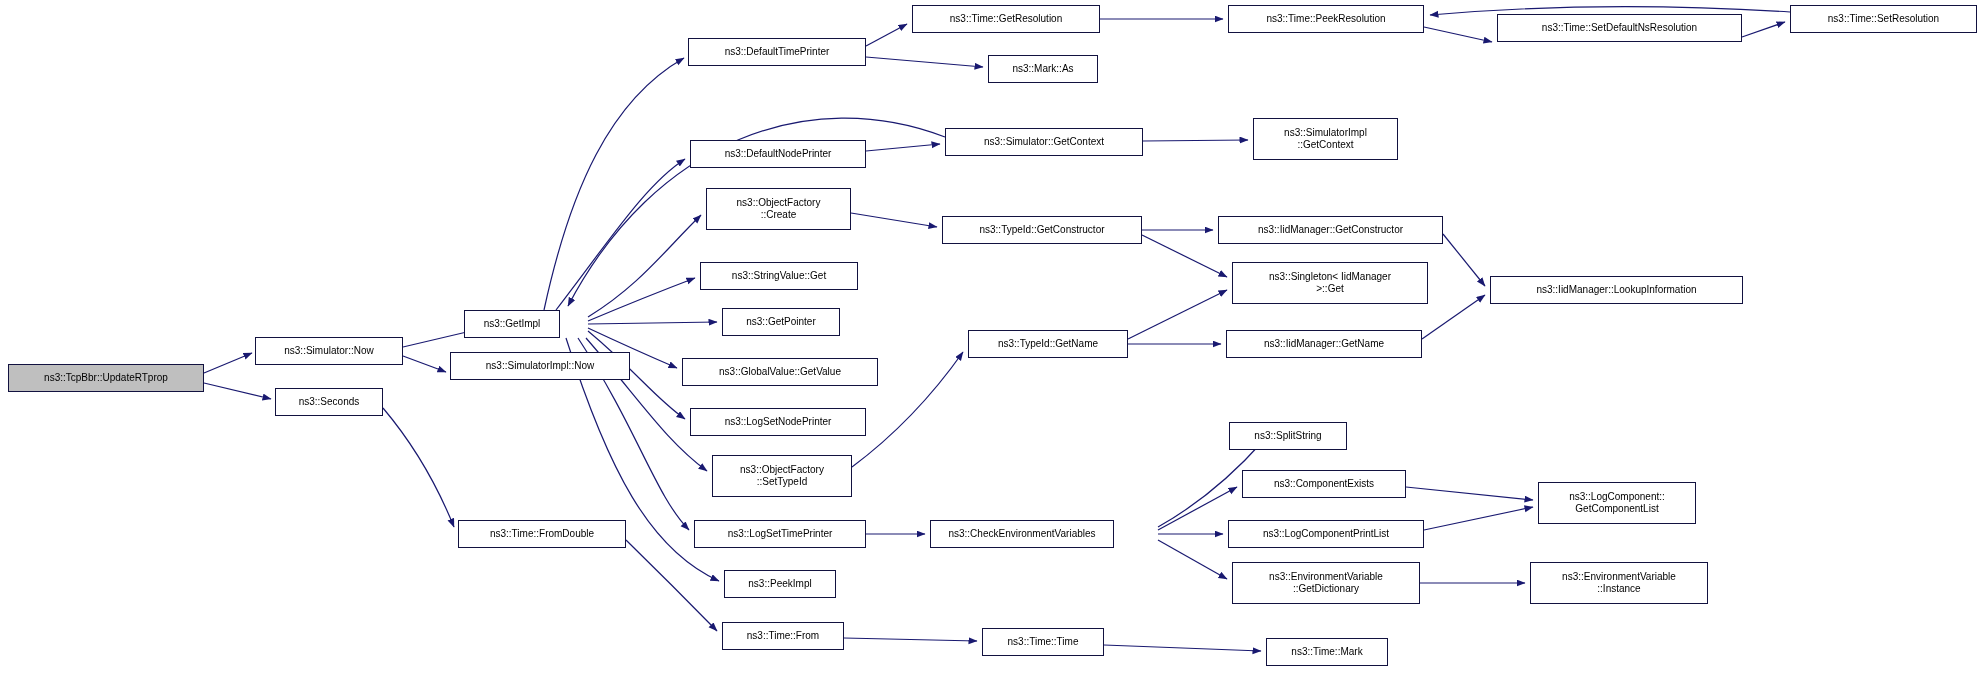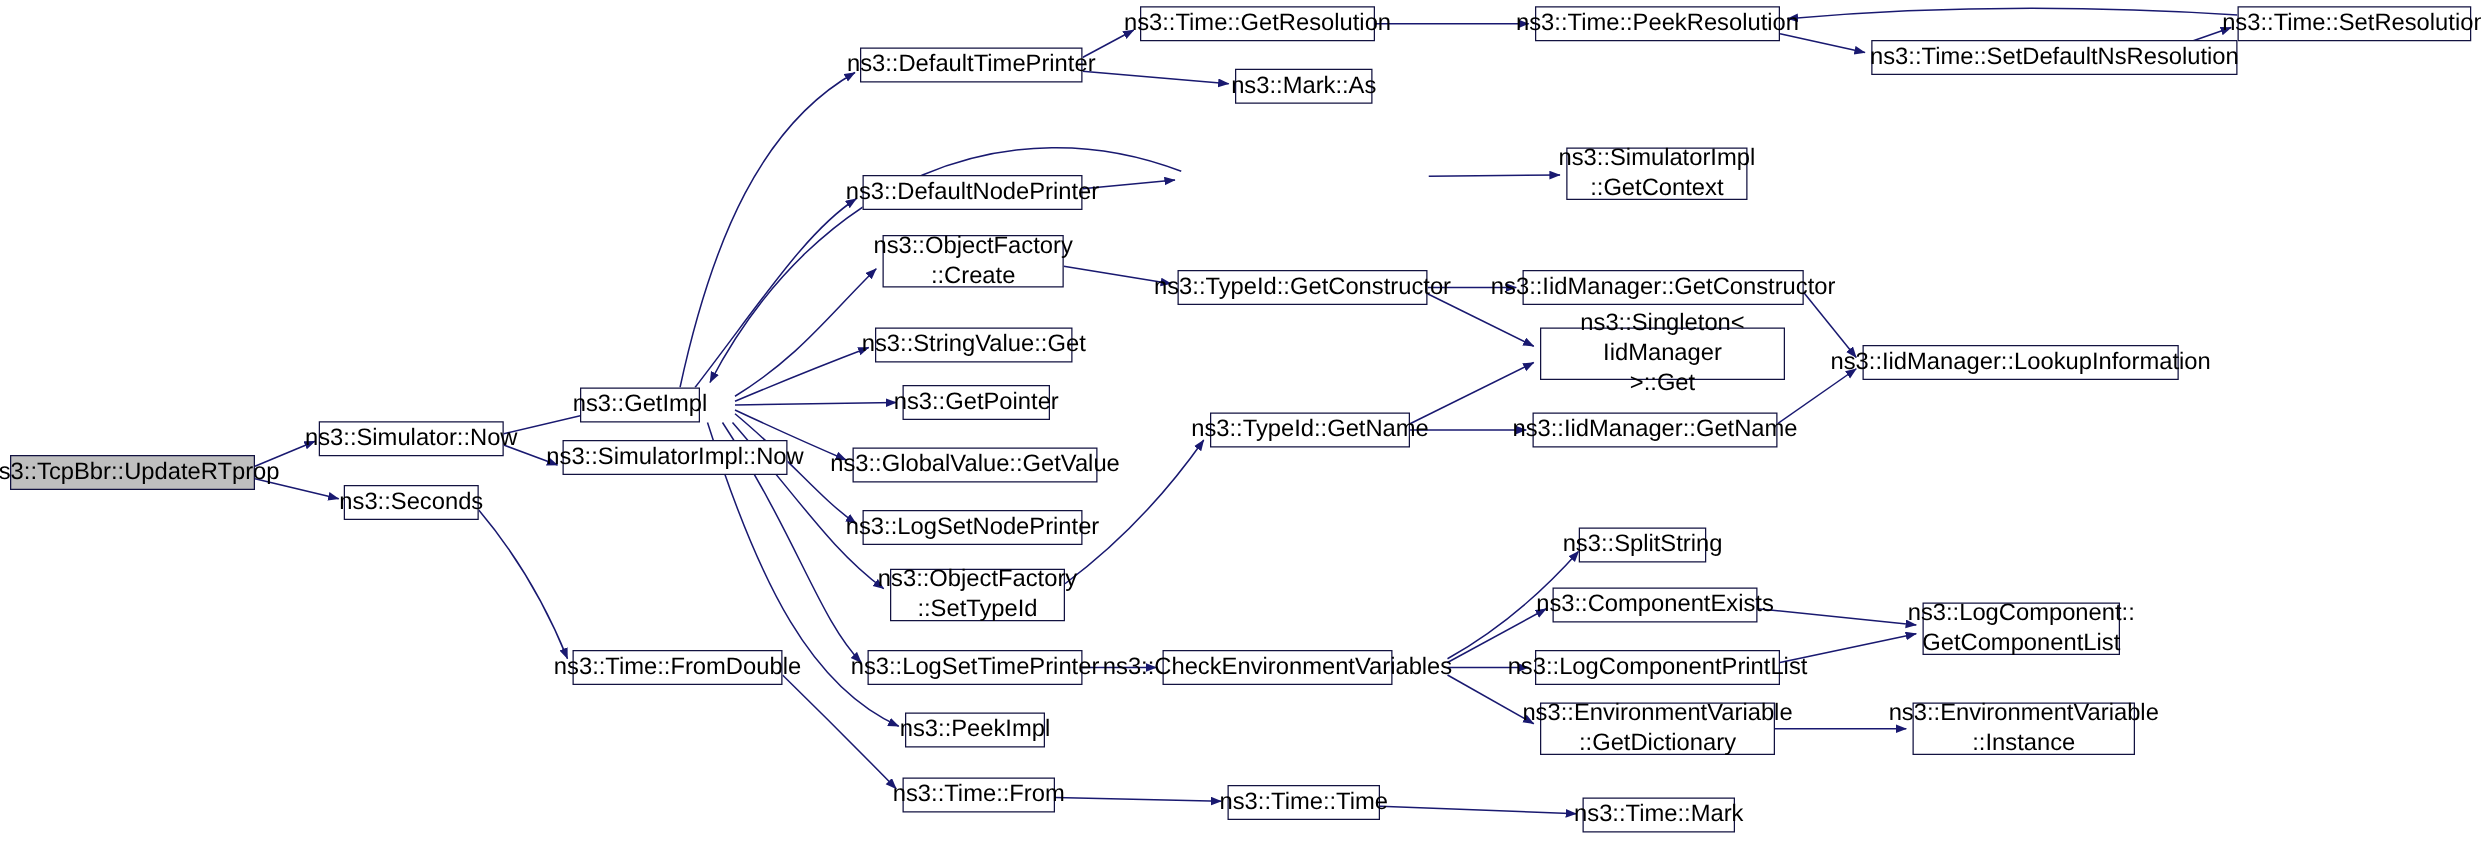--- a/index.html
+++ b/index.html
@@ -17,21 +17,21 @@
   .edge { stroke: var(--edge, #191970); fill: none; stroke-width: 1.2; }
   .arrow { fill: var(--edge, #191970); }
   .node {
     position: absolute;
     display: flex;
     align-items: center;
     justify-content: center;
     background: var(--node-fill, #ffffff);
     border: 1px solid var(--node-border, #121240);
     color: var(--text, #000000);
-    font-size: 19px;
+    font-size: 10px;
     line-height: 1.25;
     text-align: center;
     white-space: pre-line;
     cursor: pointer;
     z-index: 2;
   }
   .node.root { background: var(--root-fill, #bfbfbf); cursor: default; }
 </style>
 </head>
 <body>
@@ -99,43 +99,44 @@
   <div class="node root" style="left:8px;top:364px;width:196px;height:28px">ns3::TcpBbr::UpdateRTprop</div>
   <div class="node" style="left:255px;top:337px;width:148px;height:28px">ns3::Simulator::Now</div>
   <div class="node" style="left:275px;top:388px;width:108px;height:28px">ns3::Seconds</div>
   <div class="node" style="left:464px;top:310px;width:96px;height:28px">ns3::GetImpl</div>
   <div class="node" style="left:450px;top:352px;width:180px;height:28px">ns3::SimulatorImpl::Now</div>
   <div class="node" style="left:458px;top:520px;width:168px;height:28px">ns3::Time::FromDouble</div>
   <div class="node" style="left:688px;top:38px;width:178px;height:28px">ns3::DefaultTimePrinter</div>
   <div class="node" style="left:912px;top:5px;width:188px;height:28px">ns3::Time::GetResolution</div>
   <div class="node" style="left:988px;top:55px;width:110px;height:28px">ns3::Mark::As</div>
   <div class="node" style="left:1228px;top:5px;width:196px;height:28px">ns3::Time::PeekResolution</div>
-  <div class="node" style="left:1497px;top:32px;width:293px;height:28px">ns3::Time::SetDefaultNsResolution</div>
+  <div class="node" style="left:1497px;top:14px;width:245px;height:28px">ns3::Time::SetDefaultNsResolution</div>
   <div class="node" style="left:1790px;top:5px;width:187px;height:28px">ns3::Time::SetResolution</div>
   <div class="node" style="left:690px;top:140px;width:176px;height:28px">ns3::DefaultNodePrinter</div>
+  <div class="node" style="left:945px;top:128px;width:198px;height:28px">ns3::Simulator::GetContext</div>
   <div class="node" style="left:1253px;top:118px;width:145px;height:42px">ns3::SimulatorImpl
 ::GetContext</div>
   <div class="node" style="left:706px;top:188px;width:145px;height:42px">ns3::ObjectFactory
 ::Create</div>
   <div class="node" style="left:942px;top:216px;width:200px;height:28px">ns3::TypeId::GetConstructor</div>
   <div class="node" style="left:1218px;top:216px;width:225px;height:28px">ns3::IidManager::GetConstructor</div>
   <div class="node" style="left:700px;top:262px;width:158px;height:28px">ns3::StringValue::Get</div>
   <div class="node" style="left:1232px;top:262px;width:196px;height:42px">ns3::Singleton&lt; IidManager
 &gt;::Get</div>
   <div class="node" style="left:1490px;top:276px;width:253px;height:28px">ns3::IidManager::LookupInformation</div>
   <div class="node" style="left:722px;top:308px;width:118px;height:28px">ns3::GetPointer</div>
   <div class="node" style="left:968px;top:330px;width:160px;height:28px">ns3::TypeId::GetName</div>
   <div class="node" style="left:1226px;top:330px;width:196px;height:28px">ns3::IidManager::GetName</div>
   <div class="node" style="left:682px;top:358px;width:196px;height:28px">ns3::GlobalValue::GetValue</div>
   <div class="node" style="left:690px;top:408px;width:176px;height:28px">ns3::LogSetNodePrinter</div>
   <div class="node" style="left:712px;top:455px;width:140px;height:42px">ns3::ObjectFactory
 ::SetTypeId</div>
   <div class="node" style="left:694px;top:520px;width:172px;height:28px">ns3::LogSetTimePrinter</div>
   <div class="node" style="left:930px;top:520px;width:184px;height:28px">ns3::CheckEnvironmentVariables</div>
-  <div class="node" style="left:1263px;top:422px;width:102px;height:28px">ns3::SplitString</div>
+  <div class="node" style="left:1229px;top:422px;width:118px;height:28px">ns3::SplitString</div>
   <div class="node" style="left:1242px;top:470px;width:164px;height:28px">ns3::ComponentExists</div>
   <div class="node" style="left:1538px;top:482px;width:158px;height:42px">ns3::LogComponent::
 GetComponentList</div>
   <div class="node" style="left:1228px;top:520px;width:196px;height:28px">ns3::LogComponentPrintList</div>
   <div class="node" style="left:1232px;top:562px;width:188px;height:42px">ns3::EnvironmentVariable
 ::GetDictionary</div>
   <div class="node" style="left:1530px;top:562px;width:178px;height:42px">ns3::EnvironmentVariable
 ::Instance</div>
   <div class="node" style="left:724px;top:570px;width:112px;height:28px">ns3::PeekImpl</div>
   <div class="node" style="left:722px;top:622px;width:122px;height:28px">ns3::Time::From</div>

